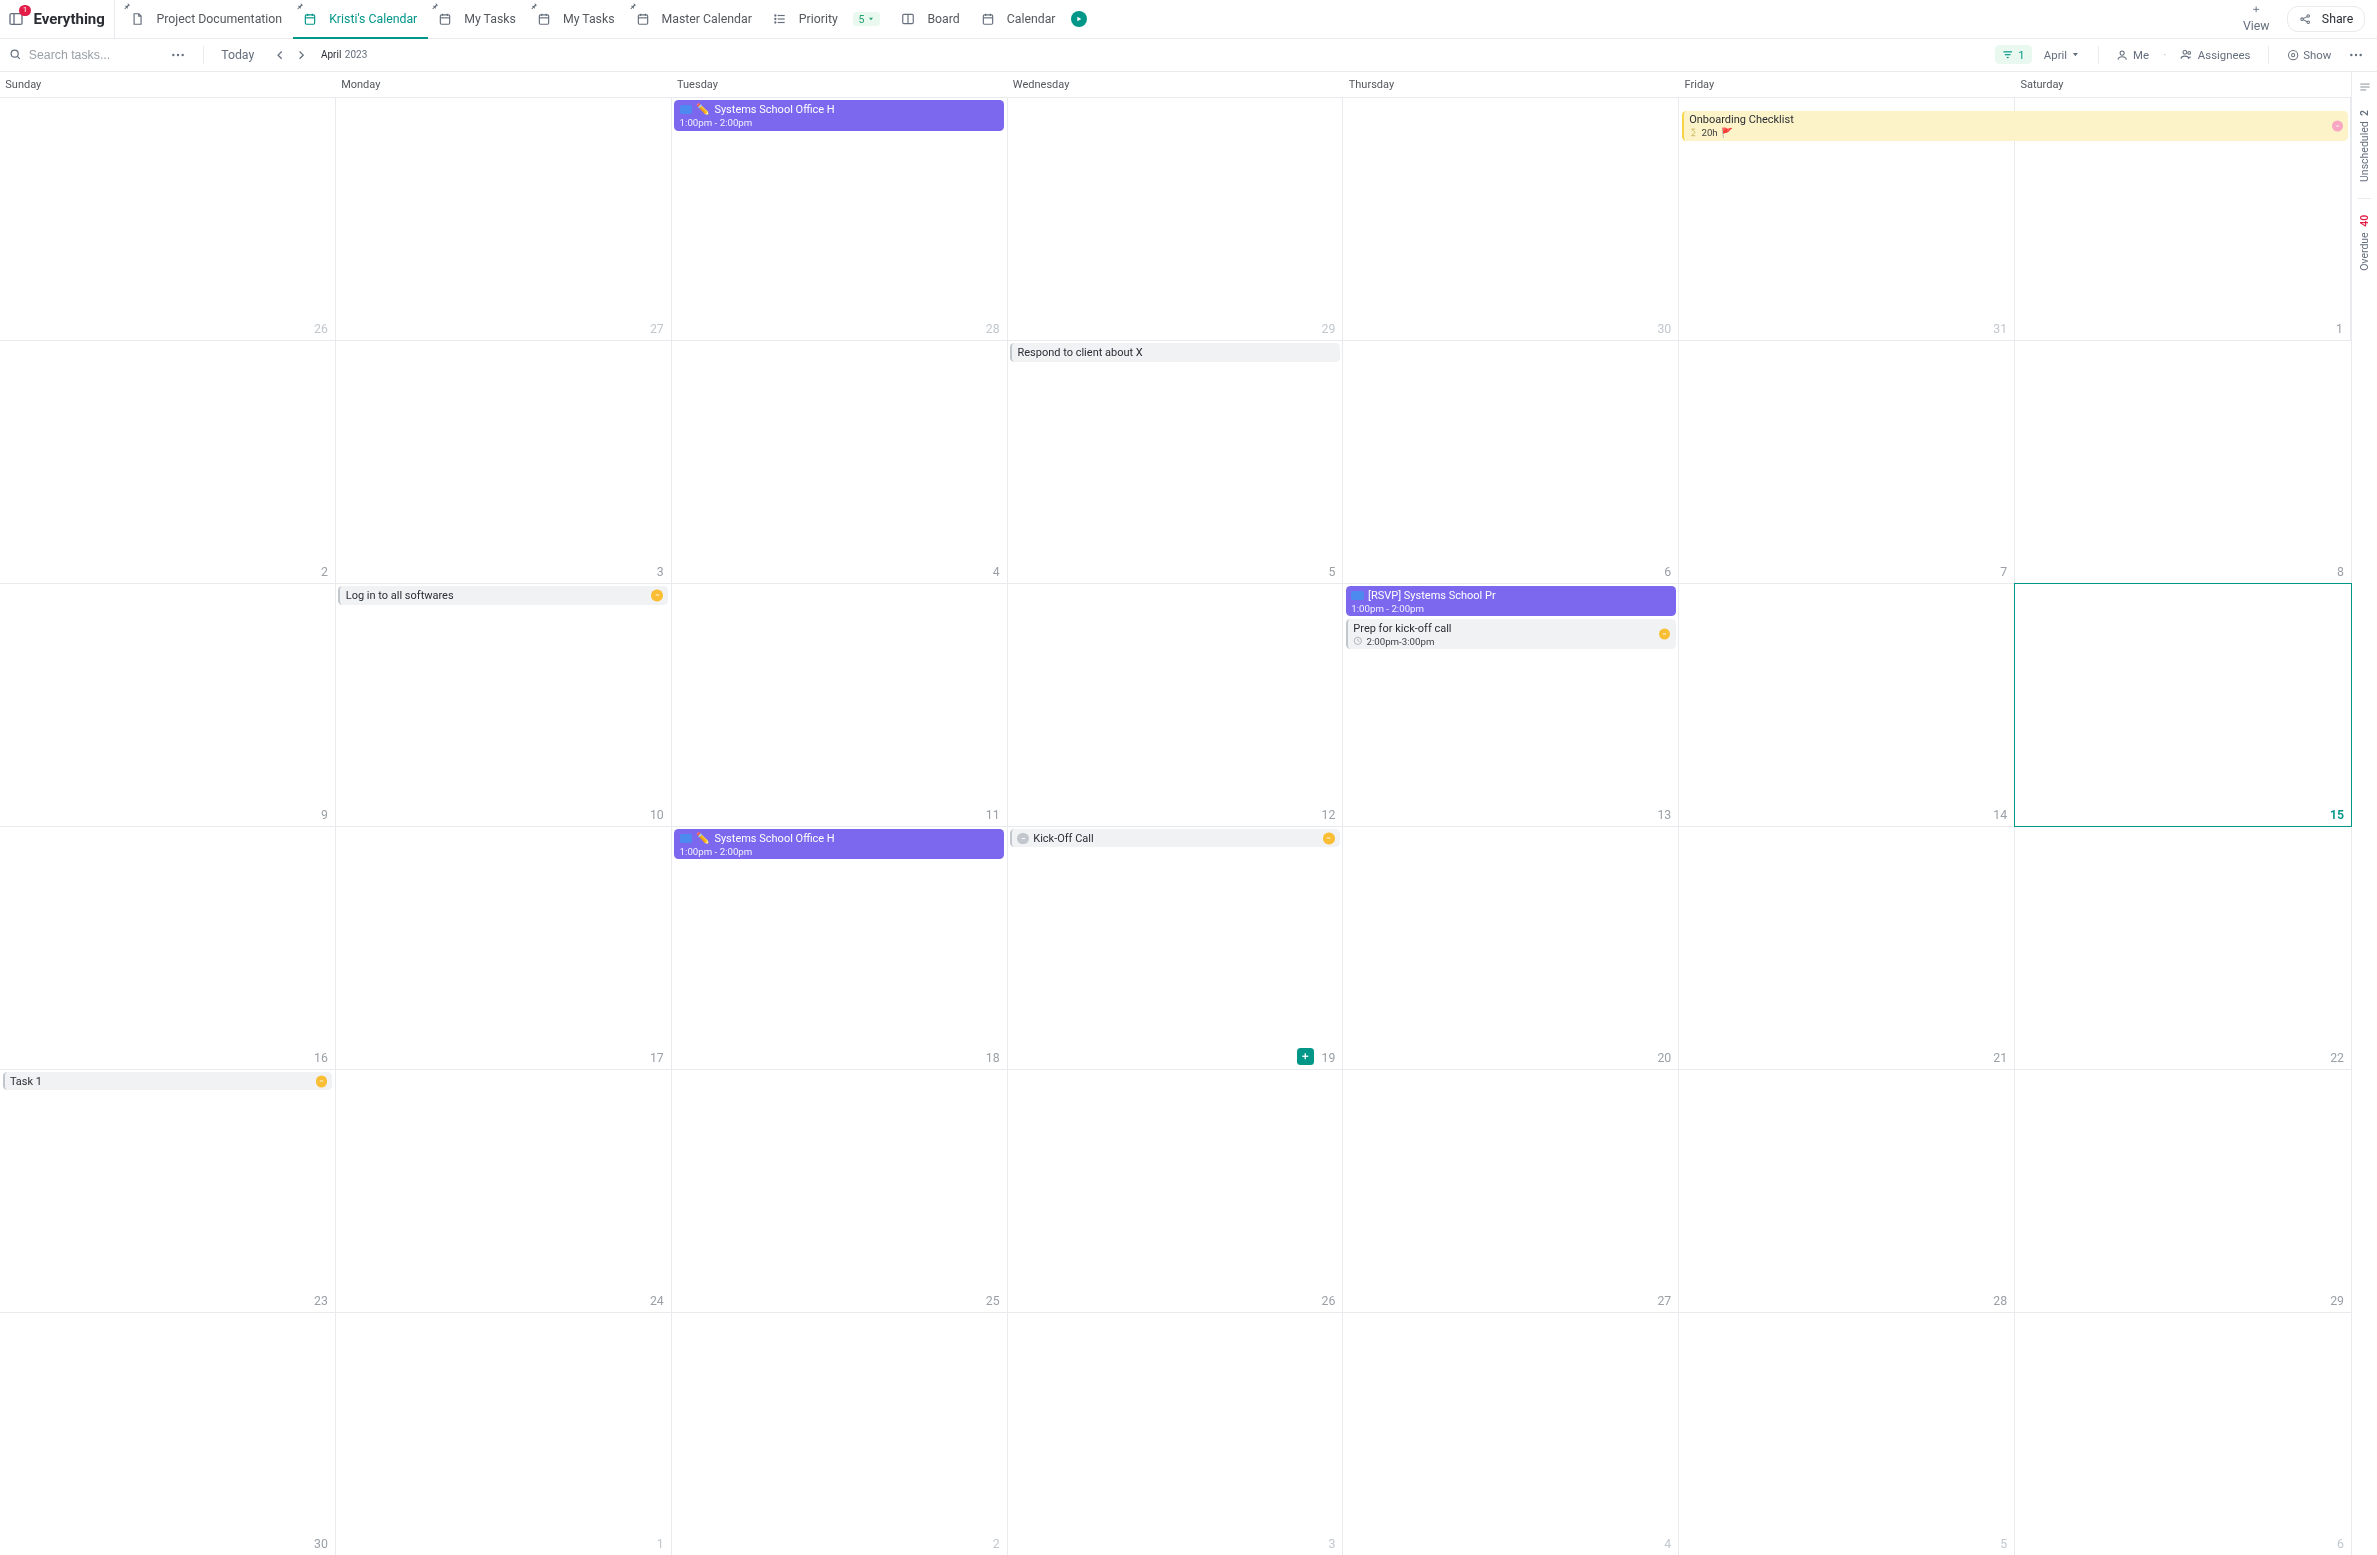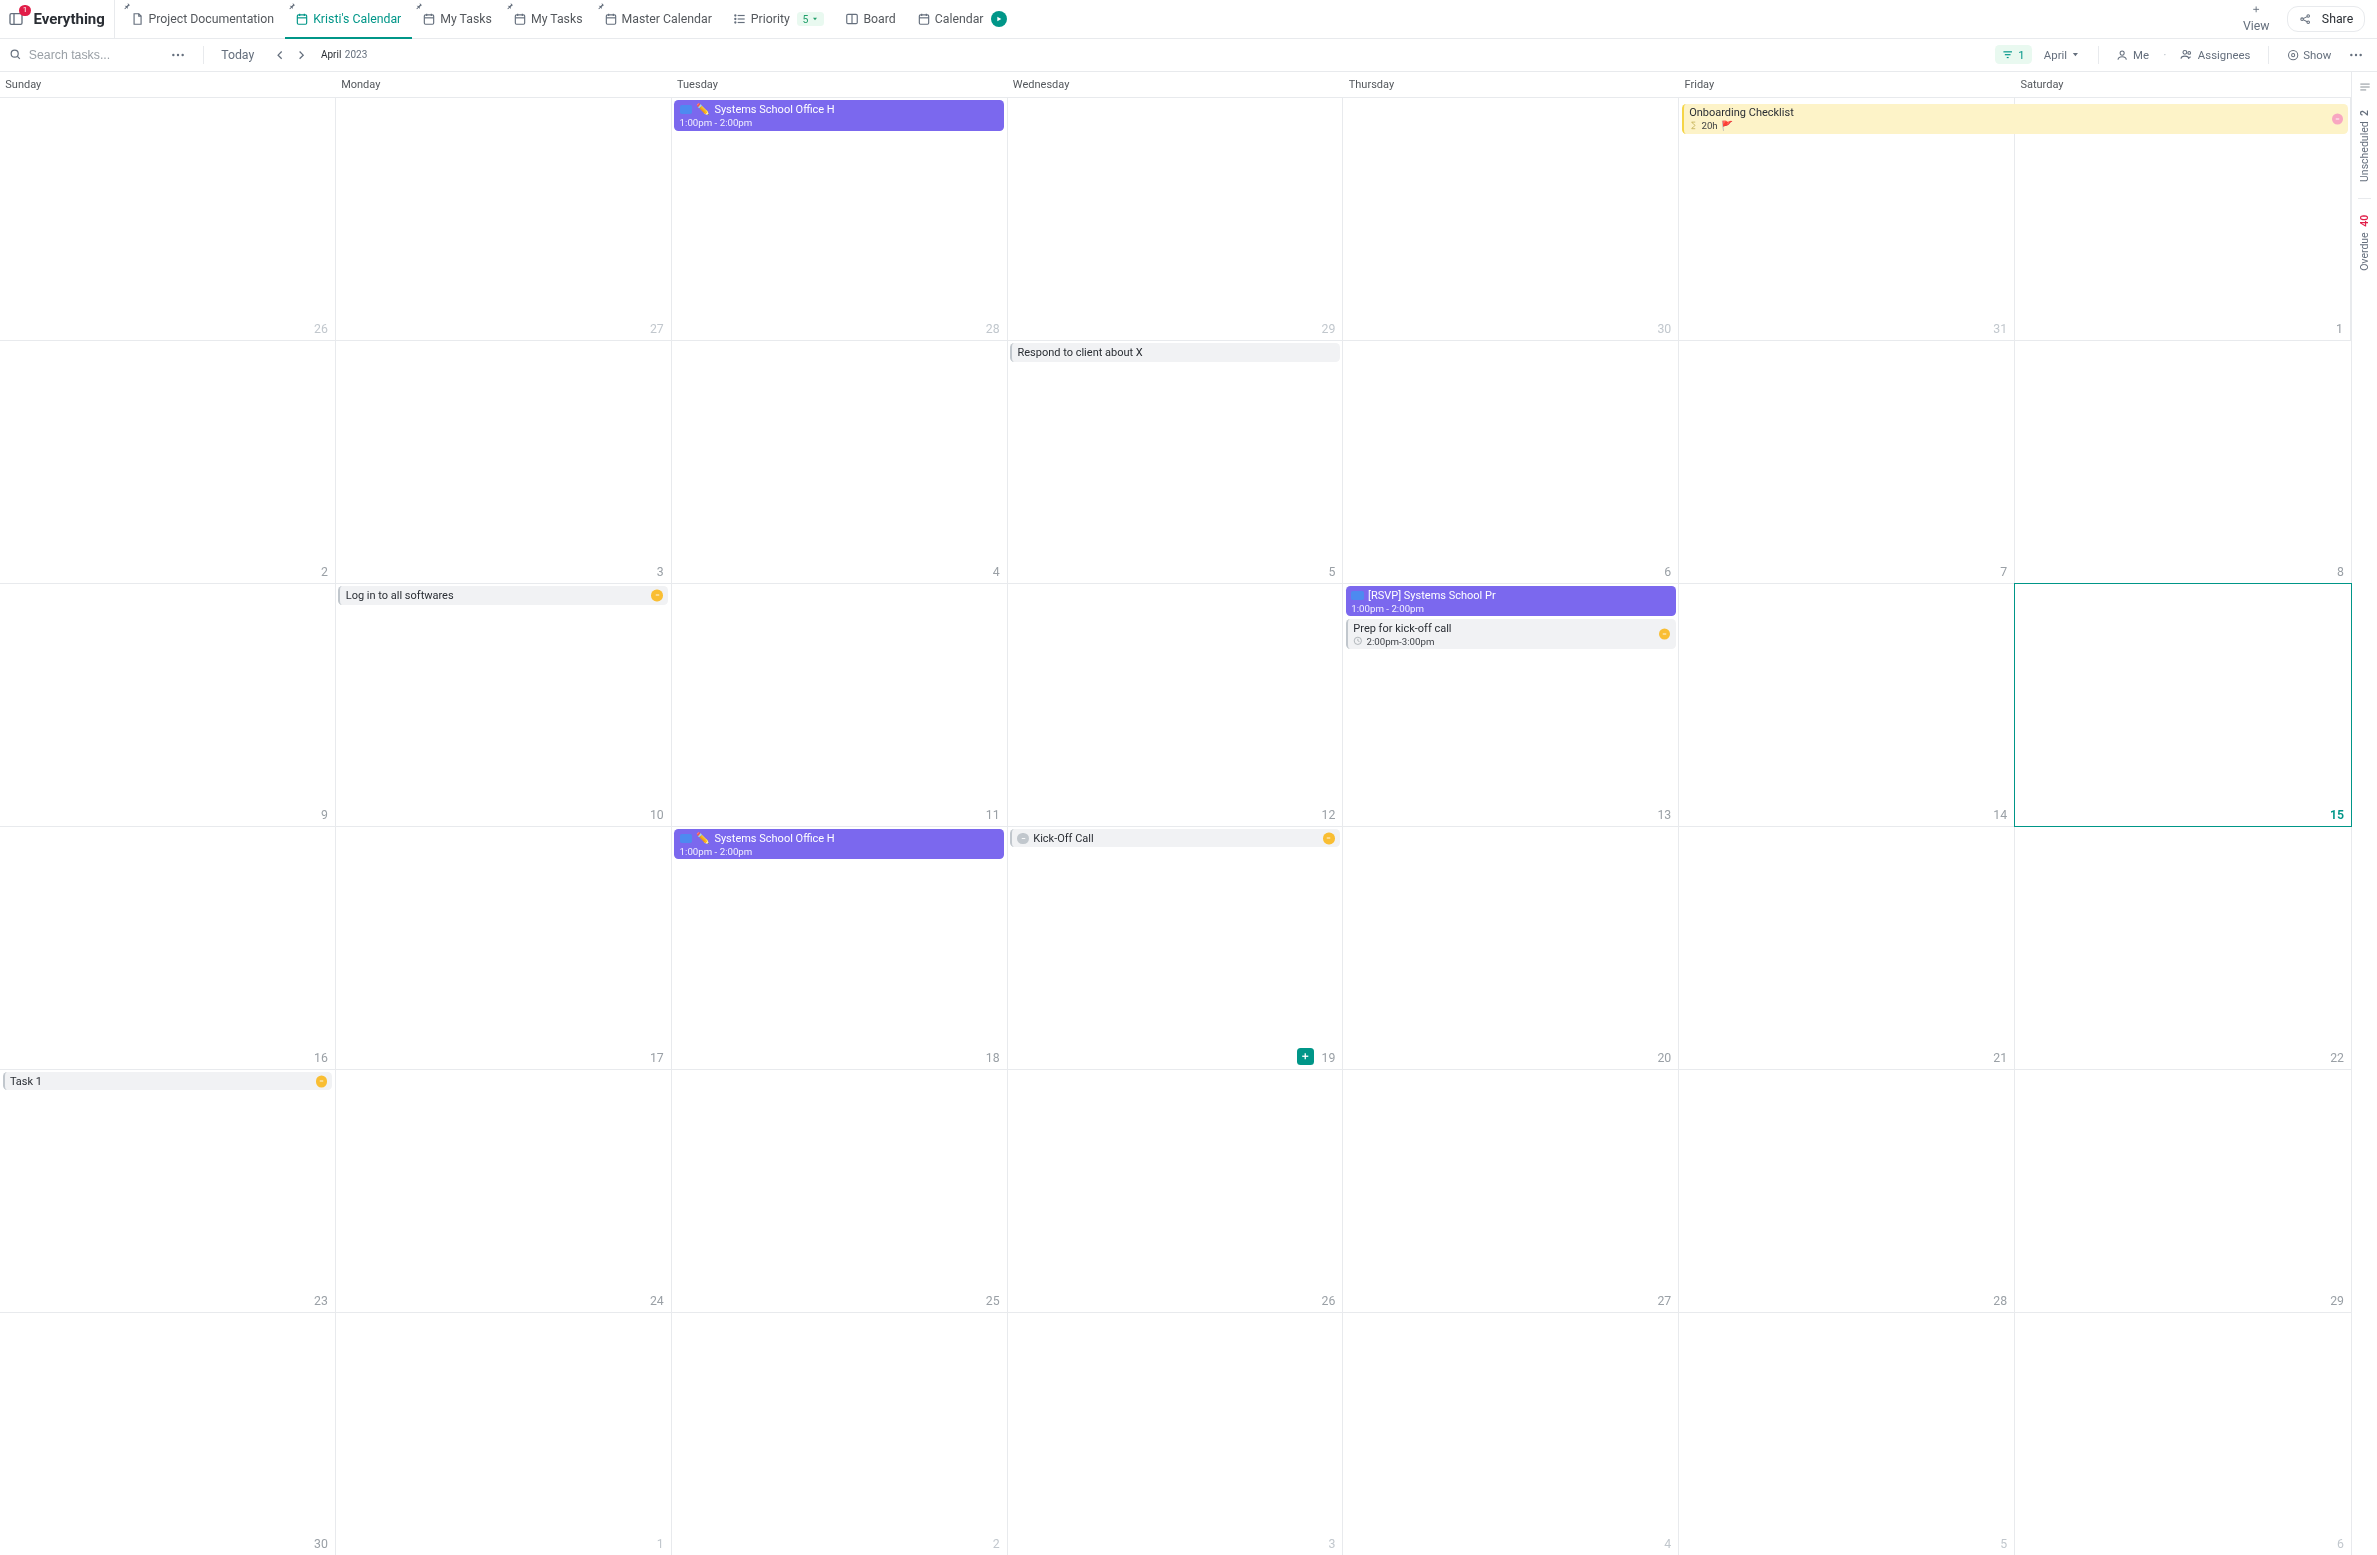--- a/index.html
+++ b/index.html
@@ -3,21 +3,21 @@
 <meta charset="utf-8">
 <style>
 * { box-sizing: border-box; margin: 0; padding: 0; }
 body { font-family: -apple-system, BlinkMacSystemFont, "Segoe UI", Roboto, sans-serif; font-size: 12.3px; color: #2a2e34; background: #fff; overflow: hidden; }
 
 
 .tabs-bar { display: flex; align-items: center; height: 39px; border-bottom: 0.9px solid #e8eaed; padding: 0 5.3px; gap: 1.8px; }
 .sidebar-toggle { width: 21px; height: 21px; display: flex; align-items: center; justify-content: center; position: relative; cursor: pointer; margin-right: 1.8px; }
 .sidebar-toggle .badge { position: absolute; top: -3.5px; right: -4.4px; background: #e11d48; color: #fff; font-size: 8px; border-radius: 7px; padding: 0 3.5px; line-height: 10.5px; min-width: 10.5px; text-align: center; }
 .workspace-name { font-weight: 700; font-size: 15px; padding: 0 8.8px 0 3.5px; border-right: 0.9px solid #e8eaed; margin-right: 3.5px; line-height: 39px; }
-.tab { display: flex; align-items: center; gap: 4px; padding: 0 10.5px; height: 39px; cursor: pointer; color: #54585d; position: relative; }
+.tab { display: flex; align-items: center; gap: 12px; padding: 0 10.5px; height: 39px; cursor: pointer; color: #54585d; position: relative; }
 .tab .pin { position: absolute; left: 3.5px; top: 2.6px; }
 .tab.active { color: #009688; }
 .tab.active::after { content: ""; position: absolute; left: 0; right: 0; bottom: -0.9px; height: 2.6px; background: #009688; }
 .tab-icon { width: 14px; height: 14px; display: inline-flex; align-items: center; justify-content: center; }
 .tab-badge { background: #e9f9f0; color: #22a06b; font-size: 10.5px; padding: 0.9px 5.3px; border-radius: 3.5px; margin-left: 3.5px; display: inline-flex; align-items: center; gap: 2.6px; }
 .tab-play { width: 16px; height: 16px; border-radius: 50%; background: #009688; display: inline-flex; align-items: center; justify-content: center; margin-left: 3.5px; }
 .tab-play svg { fill: #fff; }
 .view-btn { display: flex; align-items: center; gap: 5.3px; padding: 0 8.8px; height: 28px; cursor: pointer; color: #656f7d; flex-direction: column; }
 .share-btn { display: flex; align-items: center; gap: 11px; padding: 0 10.5px; height: 26px; border: 0.9px solid #e8eaed; border-radius: 11px; cursor: pointer; color: #2a2e34; margin: 0 7px; }
 
@@ -53,21 +53,21 @@
 .add-day-btn { position: absolute; bottom: 3.5px; right: 28px; width: 17.6px; height: 17.6px; background: #009688; border-radius: 3.5px; display: flex; align-items: center; justify-content: center; color: #fff; cursor: pointer; }
 
 
 .event { border-radius: 4.4px; padding: 2.6px 5.3px; margin-bottom: 2.6px; font-size: 11px; display: flex; flex-direction: column; gap: 0.9px; cursor: pointer; overflow: hidden; white-space: nowrap; }
 .event-purple { background: #7b68ee; color: #fff; }
 .event-gray { background: #f1f2f4; color: #2a2e34; border-left: 2.6px solid #c1c7cd; }
 .event-yellow { background: #fdf3c8; color: #2a2e34; border-left: 2.6px solid #f5d547; }
 .event-title-row { display: flex; align-items: center; gap: 4.4px; overflow: hidden; }
 .event-title-row > span:last-child { overflow: hidden; text-overflow: ellipsis; }
 .event-time { font-size: 9.7px; opacity: 0.9; display: flex; align-items: center; gap: 3.5px; }
-.event-spanning { position: absolute; top: 6px; left: 2.6px; height: auto; z-index: 2; }
+.event-spanning { position: absolute; top: 13px; left: 2.6px; height: auto; z-index: 2; }
 .status-dot { width: 11.4px; height: 11.4px; border-radius: 50%; display: inline-flex; align-items: center; justify-content: center; flex-shrink: 0; }
 .status-dot.yellow { background: #f9be33; }
 .status-dot.gray { background: #c1c7cd; }
 .status-dot.pink { background: #f8a6c1; }
 .status-dot svg { width: 7px; height: 7px; }
 .event-end-badge { position: absolute; right: 5.3px; top: 50%; transform: translateY(-50%); }
 .video-icon { width: 12.3px; height: 9.7px; background: #4d8af0; border-radius: 1.8px; position: relative; flex-shrink: 0; }
 .video-icon::after { content: ""; position: absolute; right: -3.5px; top: 1.8px; border: 3.1px solid transparent; border-left-color: #4d8af0; }
 
 

